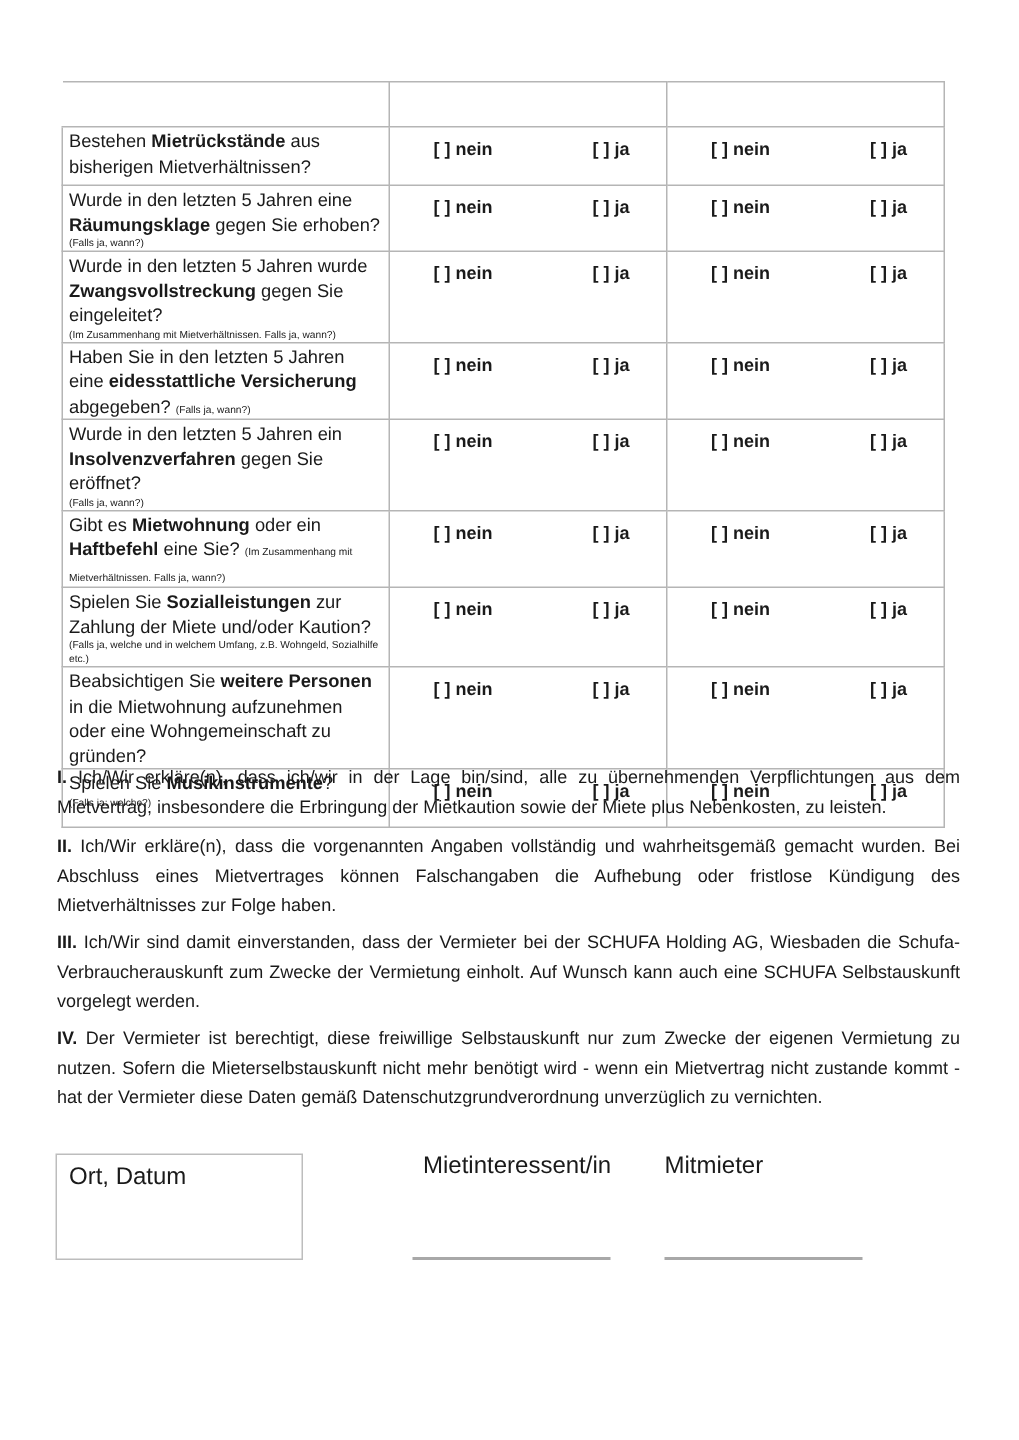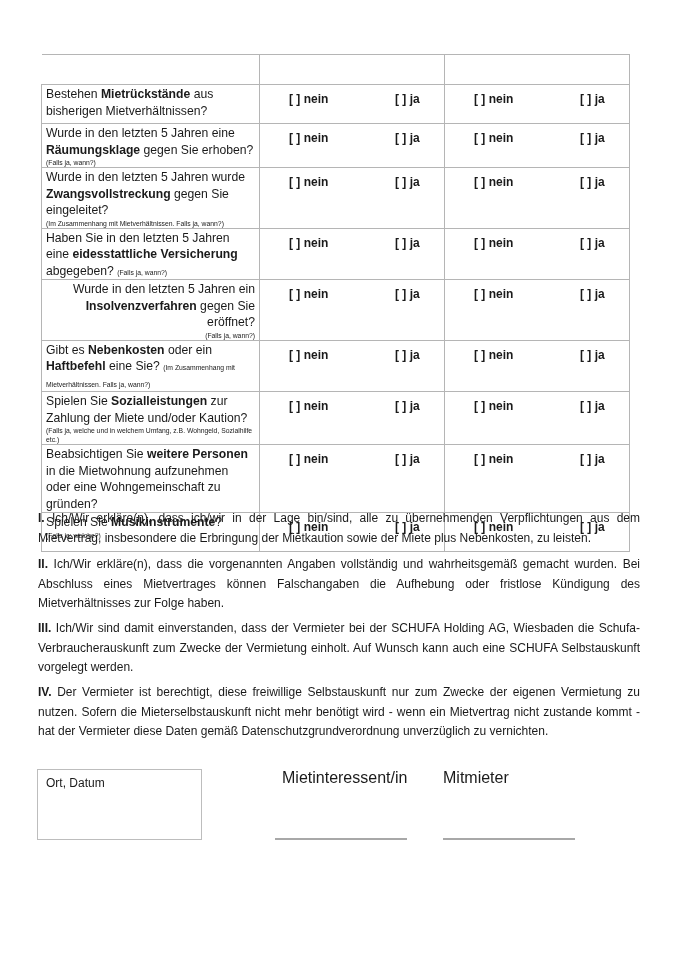--- a/index.html
+++ b/index.html
@@ -26,21 +26,21 @@
   .opt.nein { left: 29px; }
   .opt.ja { left: 123px; padding-left: 12px; }
   .box { display: inline-block; letter-spacing: 0; }
 
   .para { position: absolute; left: 38px; width: 602px; font-size: 12px; line-height: 19.5px;
           text-align: justify; }
   .para b { font-weight: bold; }
 
   .sig-box { position: absolute; left: 37px; top: 757px; width: 163px; height: 69px;
              border: 1px solid #bdbdbd; }
-  .sig-box span { position: absolute; left: 8px; top: 6px; font-size: 12px; }
+  .sig-box span { position: absolute; left: 8px; top: 6px; font-size: 16px; }
   .sig-label { position: absolute; top: 757px; font-size: 16px; }
   .sig-line { position: absolute; top: 826px; height: 2px; background: #a8a8a8; width: 132px; }
 </style>
 </head>
 <body>
 
 <div class="page">
 
   <table class="q">
     <colgroup>
@@ -115,40 +115,40 @@
               <label class="opt ja"><span class="box">[  ]</span> <span>ja</span></label>
             </div>
           </td>
           <td>
             <div class="opts" style="height: 46px;">
               <label class="opt nein"><span class="box">[  ]</span> <span>nein</span></label>
               <label class="opt ja"><span class="box">[  ]</span> <span>ja</span></label>
             </div>
           </td>
         </tr>
-        <tr style="height: 44px; text-align: right;">
+        <tr style="height: 44px;">
           <td>
             <div class="qcell"><span>Wurde in den letzten 5 Jahren ein </span><b>Insolvenzverfahren</b><span> gegen Sie eröffnet?</span><span class="note block">(Falls ja, wann?)</span></div>
           </td>
           <td>
             <div class="opts" style="height: 44px;">
               <label class="opt nein"><span class="box">[  ]</span> <span>nein</span></label>
               <label class="opt ja"><span class="box">[  ]</span> <span>ja</span></label>
             </div>
           </td>
           <td>
             <div class="opts" style="height: 44px;">
               <label class="opt nein"><span class="box">[  ]</span> <span>nein</span></label>
               <label class="opt ja"><span class="box">[  ]</span> <span>ja</span></label>
             </div>
           </td>
         </tr>
         <tr style="height: 44px;">
           <td>
-            <div class="qcell"><span>Gibt es </span><b>Nebenkosten</b><span> oder ein </span><b>Haftbefehl</b><span> eine Sie?</span> <span class="note">(Im Zusammenhang mit Mietverhältnissen. Falls ja, wann?)</span></div>
+            <div class="qcell"><span>Gibt es </span><b>Mietwohnung</b><span> oder ein </span><b>Haftbefehl</b><span> eine Sie?</span> <span class="note">(Im Zusammenhang mit Mietverhältnissen. Falls ja, wann?)</span></div>
           </td>
           <td>
             <div class="opts" style="height: 44px;">
               <label class="opt nein"><span class="box">[  ]</span> <span>nein</span></label>
               <label class="opt ja"><span class="box">[  ]</span> <span>ja</span></label>
             </div>
           </td>
           <td>
             <div class="opts" style="height: 44px;">
               <label class="opt nein"><span class="box">[  ]</span> <span>nein</span></label>

